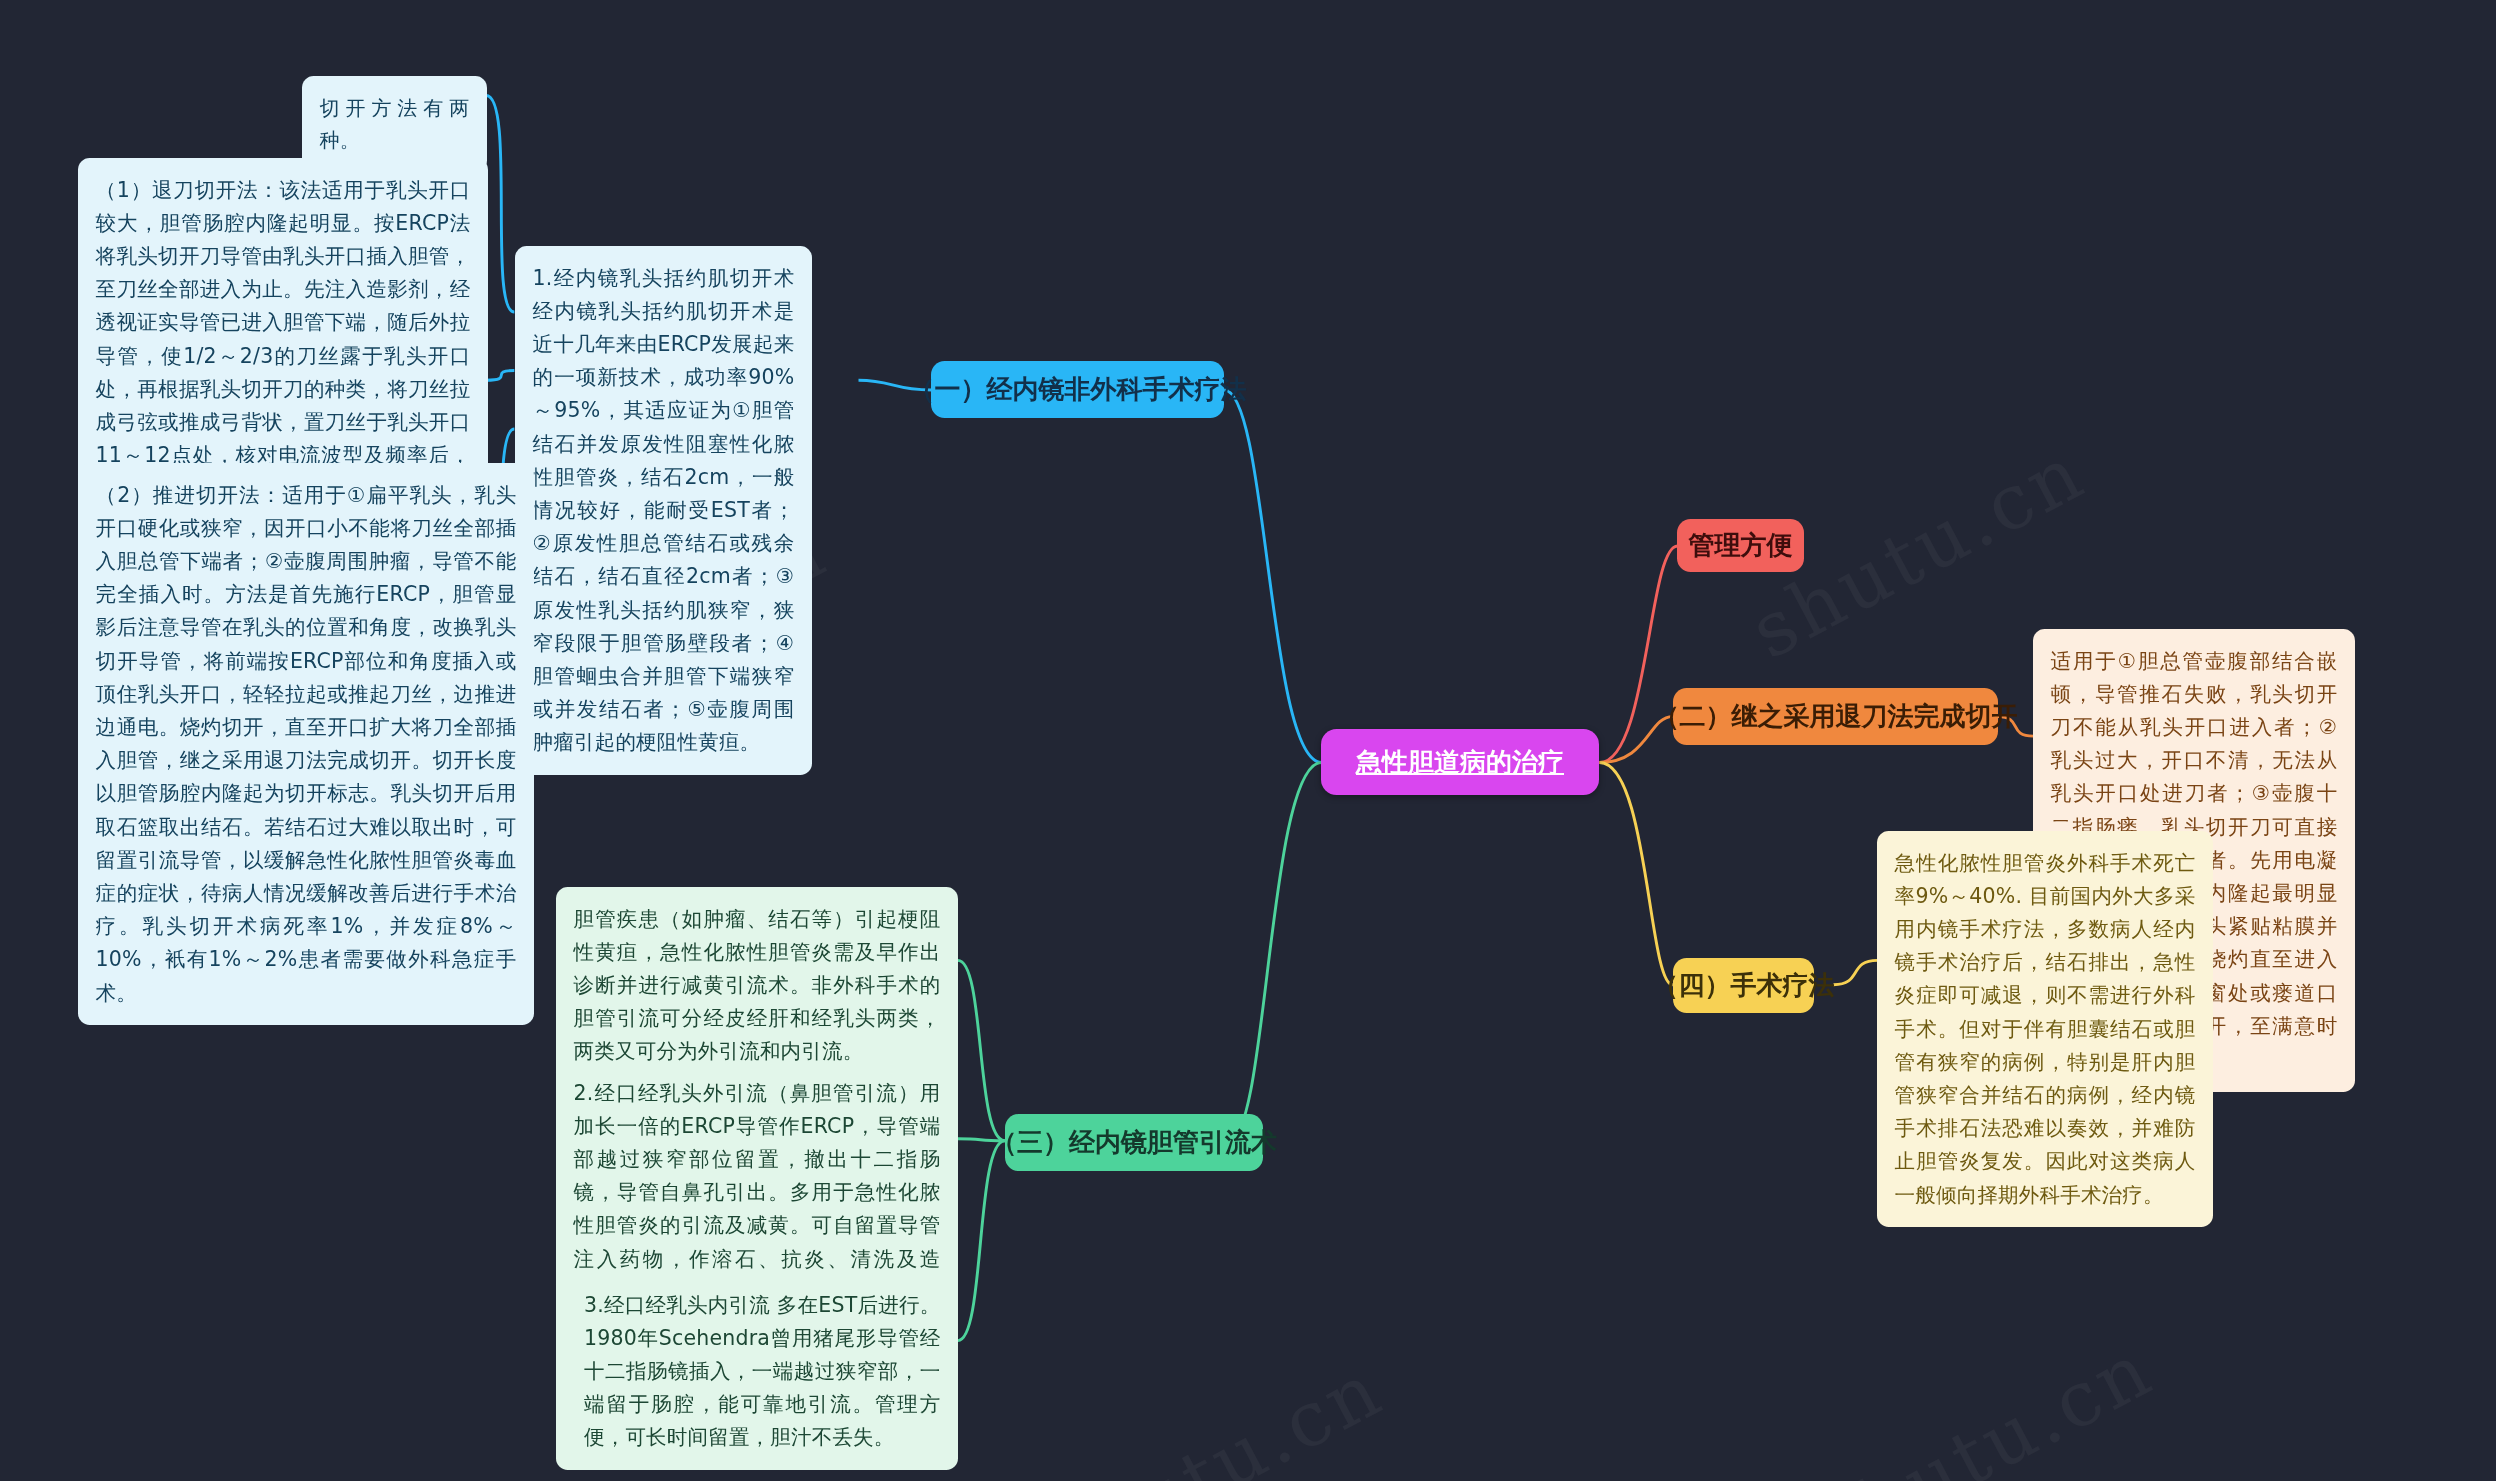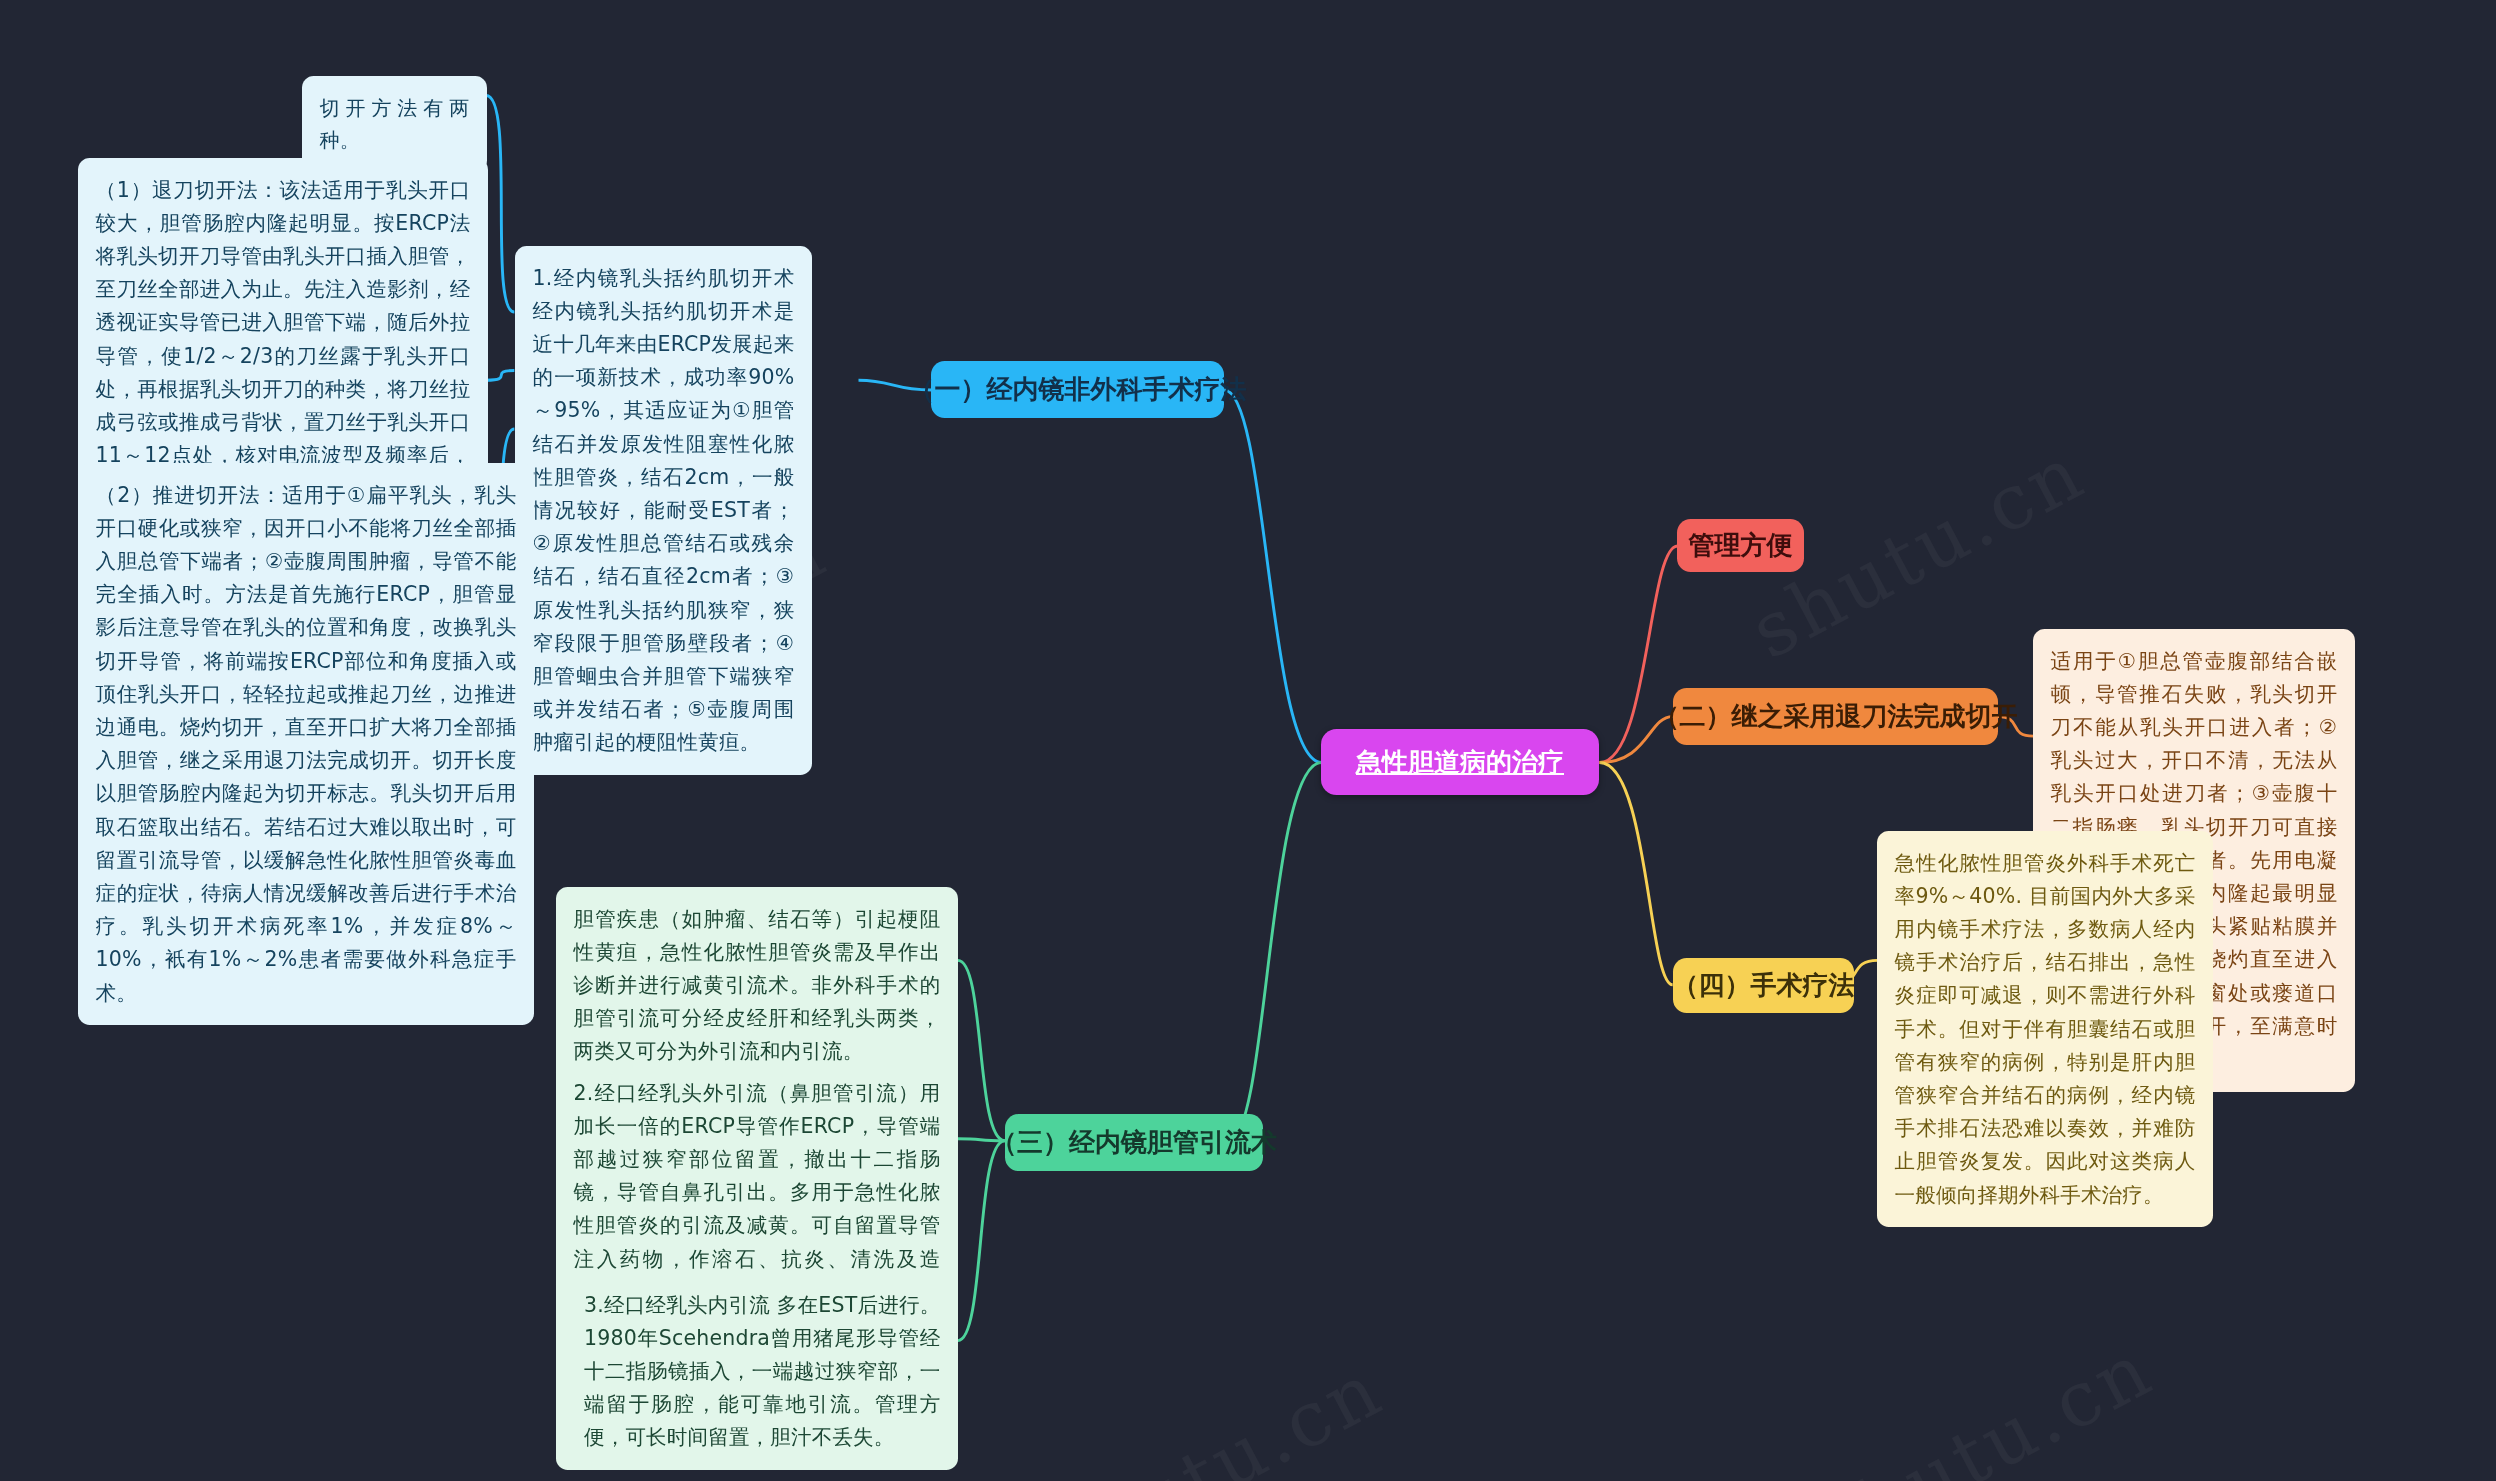--- a/index.html
+++ b/index.html
@@ -108,21 +108,21 @@
   <div class="node pill root" style="left:1321px;top:729px;width:278px;height:66px;">急性胆道病的治疗</div>
 
   <div class="node pill cyan" style="left:931px;top:361px;width:293px;height:57px;">（一）经内镜非外科手术疗法</div>
 
   <div class="node pill red" style="left:1677px;top:519px;width:127px;height:53px;">管理方便</div>
 
   <div class="node pill orange" style="left:1673px;top:688px;width:325px;height:57px;">（二）继之采用退刀法完成切开</div>
 
   <div class="node pill green" style="left:1005px;top:1114px;width:258px;height:57px;">（三）经内镜胆管引流术</div>
 
-  <div class="node pill yellow" style="left:1673px;top:958px;width:181px;height:55px;">（四）手术疗法</div>
+  <div class="node pill yellow" style="left:1673px;top:958px;width:141px;height:55px;">（四）手术疗法</div>
 
   <div class="note cyan node" style="left:515px;top:246px;width:297px;">1.经内镜乳头括约肌切开术 经内镜乳头括约肌切开术是近十几年来由ERCP发展起来的一项新技术，成功率90%～95%，其适应证为①胆管结石并发原发性阻塞性化脓性胆管炎，结石2cm，一般情况较好，能耐受EST者；②原发性胆总管结石或残余结石，结石直径2cm者；③原发性乳头括约肌狭窄，狭窄段限于胆管肠壁段者；④胆管蛔虫合并胆管下端狭窄或并发结石者；⑤壶腹周围肿瘤引起的梗阻性黄疸。</div>
 
   <div class="note cyan node sm" style="left:302px;top:76px;width:185px;">切开方法有两种。</div>
 
   <div class="note cyan node" style="left:78px;top:158px;width:410px;">（1）退刀切开法：该法适用于乳头开口较大，胆管肠腔内隆起明显。按ERCP法将乳头切开刀导管由乳头开口插入胆管，至刀丝全部进入为止。先注入造影剂，经透视证实导管已进入胆管下端，随后外拉导管，使1/2～2/3的刀丝露于乳头开口处，再根据乳头切开刀的种类，将刀丝拉成弓弦或推成弓背状，置刀丝于乳头开口11～12点处，核对电流波型及频率后，即可通电约3～5s切开。一次切开不满意时，可反覆进行3～5次。</div>
 
   <div class="note cyan node" style="left:78px;top:463px;width:456px;">（2）推进切开法：适用于①扁平乳头，乳头开口硬化或狭窄，因开口小不能将刀丝全部插入胆总管下端者；②壶腹周围肿瘤，导管不能完全插入时。方法是首先施行ERCP，胆管显影后注意导管在乳头的位置和角度，改换乳头切开导管，将前端按ERCP部位和角度插入或顶住乳头开口，轻轻拉起或推起刀丝，边推进边通电。烧灼切开，直至开口扩大将刀全部插入胆管，继之采用退刀法完成切开。切开长度以胆管肠腔内隆起为切开标志。乳头切开后用取石篮取出结石。若结石过大难以取出时，可留置引流导管，以缓解急性化脓性胆管炎毒血症的症状，待病人情况缓解改善后进行手术治疗。乳头切开术病死率1%，并发症8%～10%，衹有1%～2%患者需要做外科急症手术。</div>
 
   <div class="note orange node" style="left:2033px;top:629px;width:322px;">适用于①胆总管壶腹部结合嵌顿，导管推石失败，乳头切开刀不能从乳头开口进入者；②乳头过大，开口不清，无法从乳头开口处进刀者；③壶腹十二指肠瘘，乳头切开刀可直接由瘘道进入胆管者。先用电凝头在胆管肠腔的内隆起最明显处开窗，将电凝头紧贴粘膜并及时通电，反覆烧灼直至进入胆管腔，再由开窗处或瘘道口插入乳头开刀切开，至满意时为止。</div>

